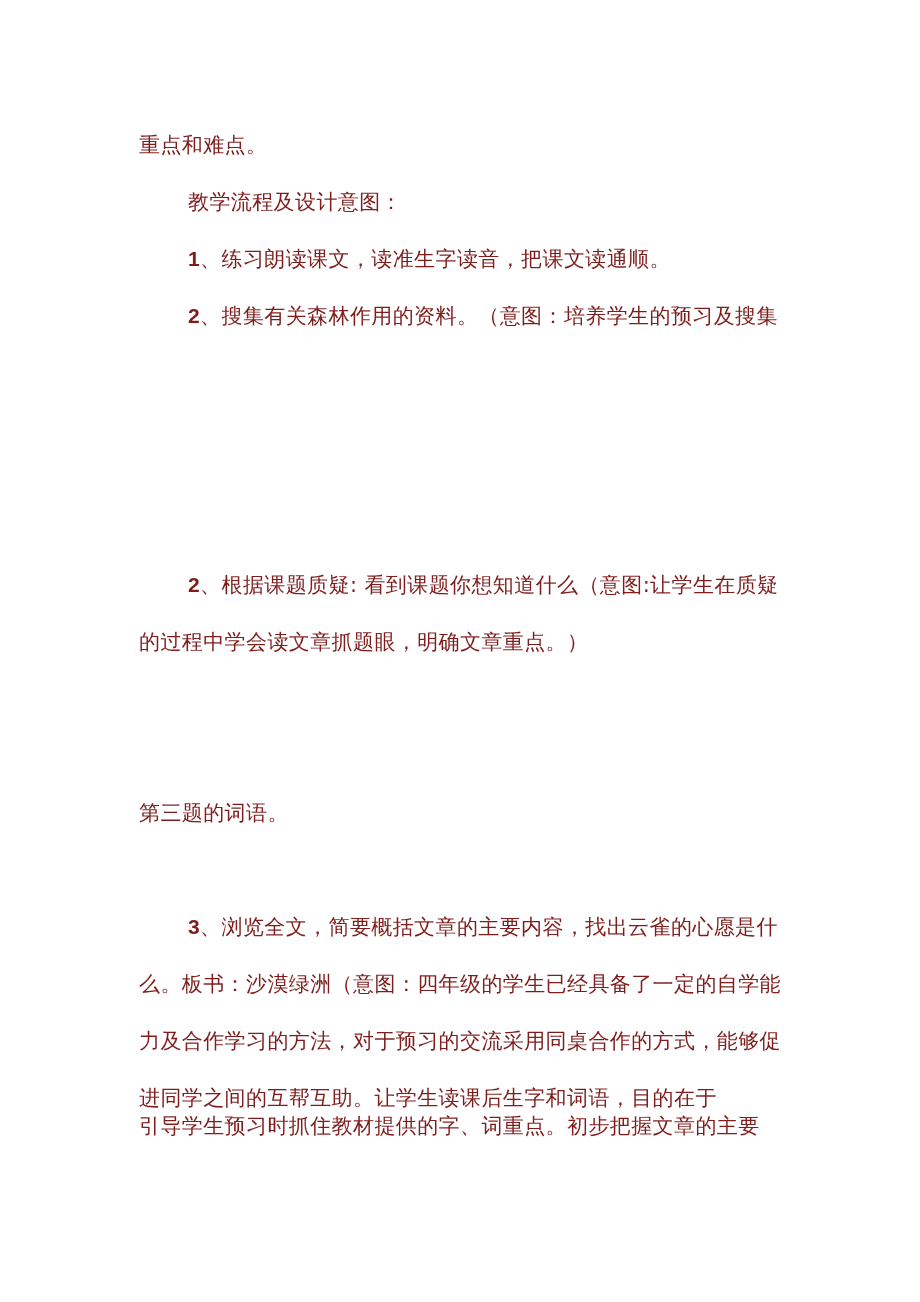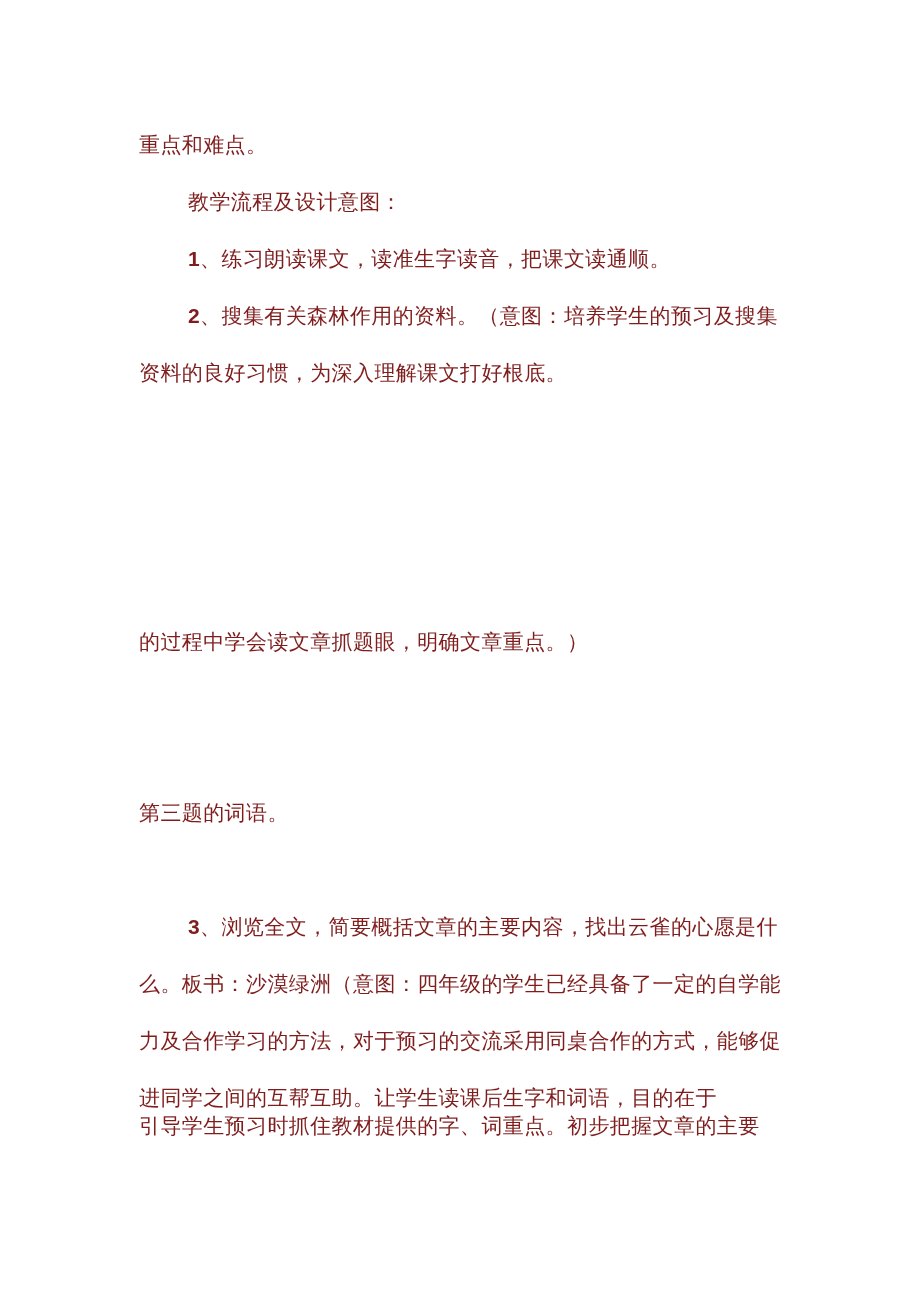--- a/index.html
+++ b/index.html
@@ -46,22 +46,22 @@
   </div>
   <div class="line indent" style="top:189px">
     <span>教学流程及设计意图：</span>
   </div>
   <div class="line indent" style="top:246px">
     <span class="num">1</span><span>、练习朗读课文，读准生字读音，把课文读通顺。</span>
   </div>
   <div class="line indent" style="top:303px">
     <span class="num">2</span><span>、搜集有关森林作用的资料。（意图：培养学生的预习及搜集</span>
   </div>
-  <div class="line" style="top:360px">
-    <span>资料的良好习惯，为深入理解课文打好根底。</span>
+  <div class="line indent" style="top:572px">
+    <span class="num">2</span><span>、根据课题质疑: 看到课题你想知道什么（意图:让学生在质疑</span>
   </div>
   <div class="line" style="top:629px">
     <span>的过程中学会读文章抓题眼，明确文章重点。）</span>
   </div>
   <div class="line" style="top:800px">
     <span>第三题的词语。</span>
   </div>
   <div class="line indent" style="top:914px">
     <span class="num">3</span><span>、浏览全文，简要概括文章的主要内容，找出云雀的心愿是什</span>
   </div>

